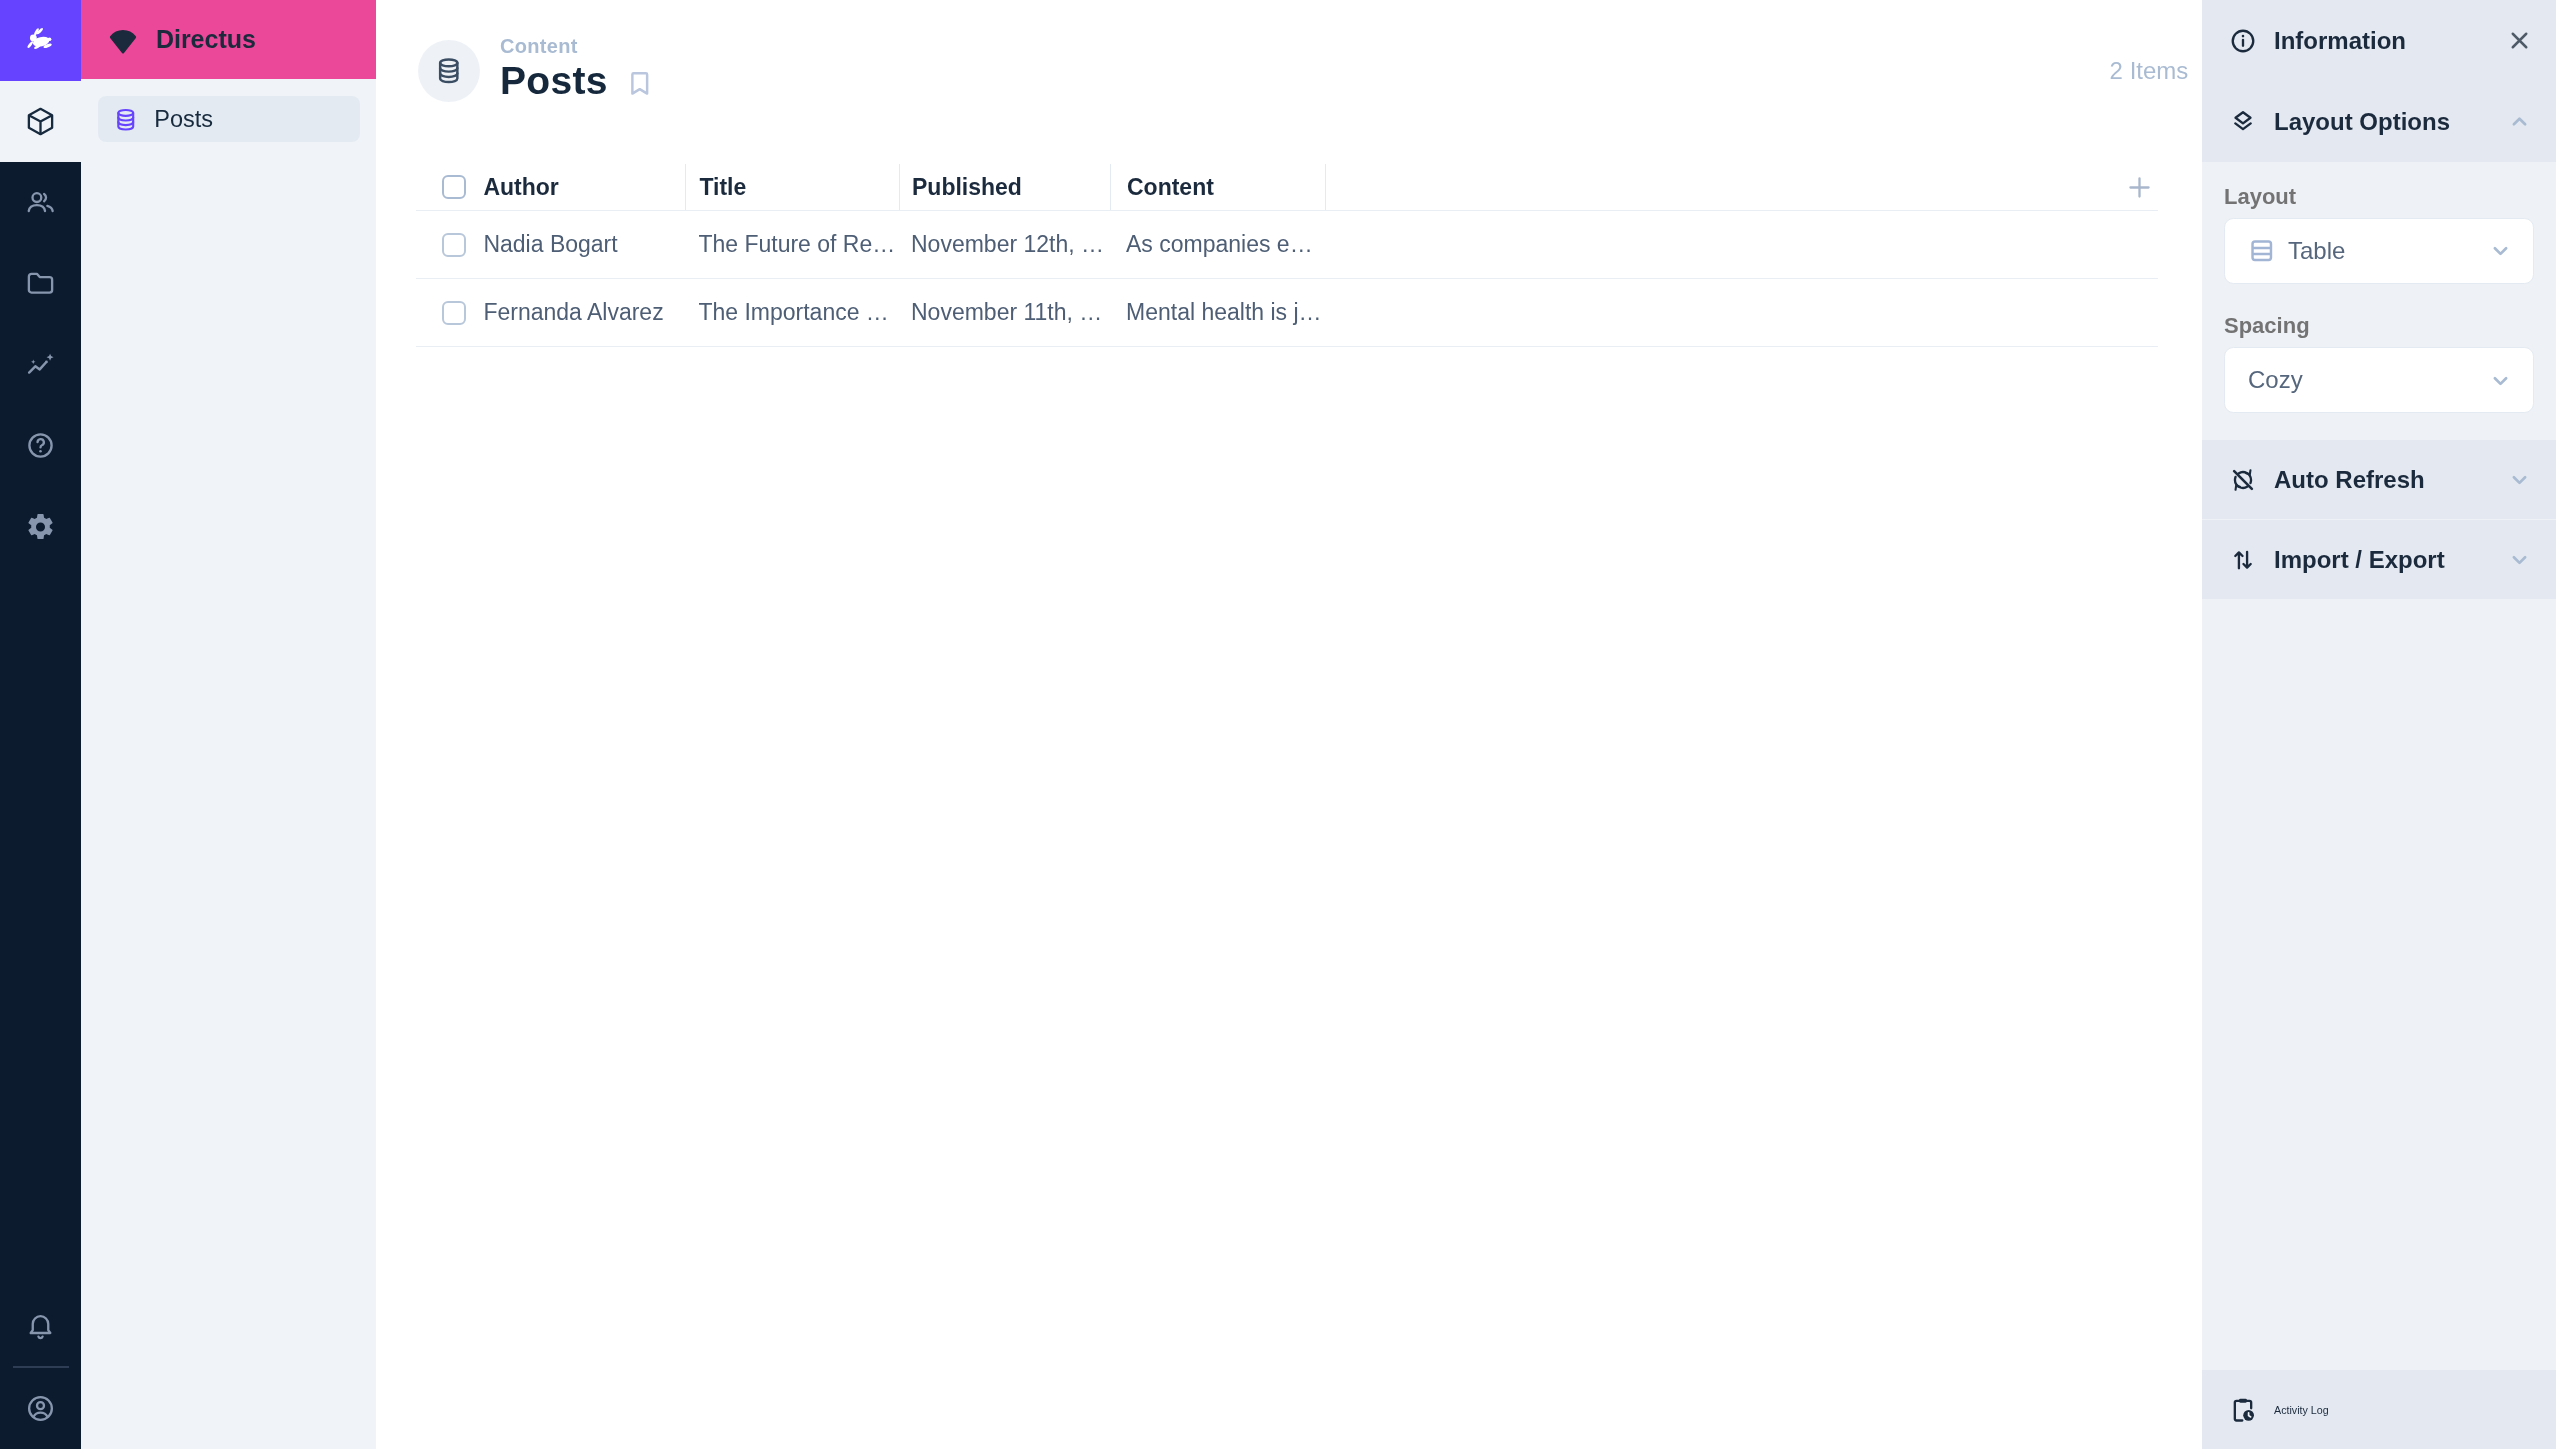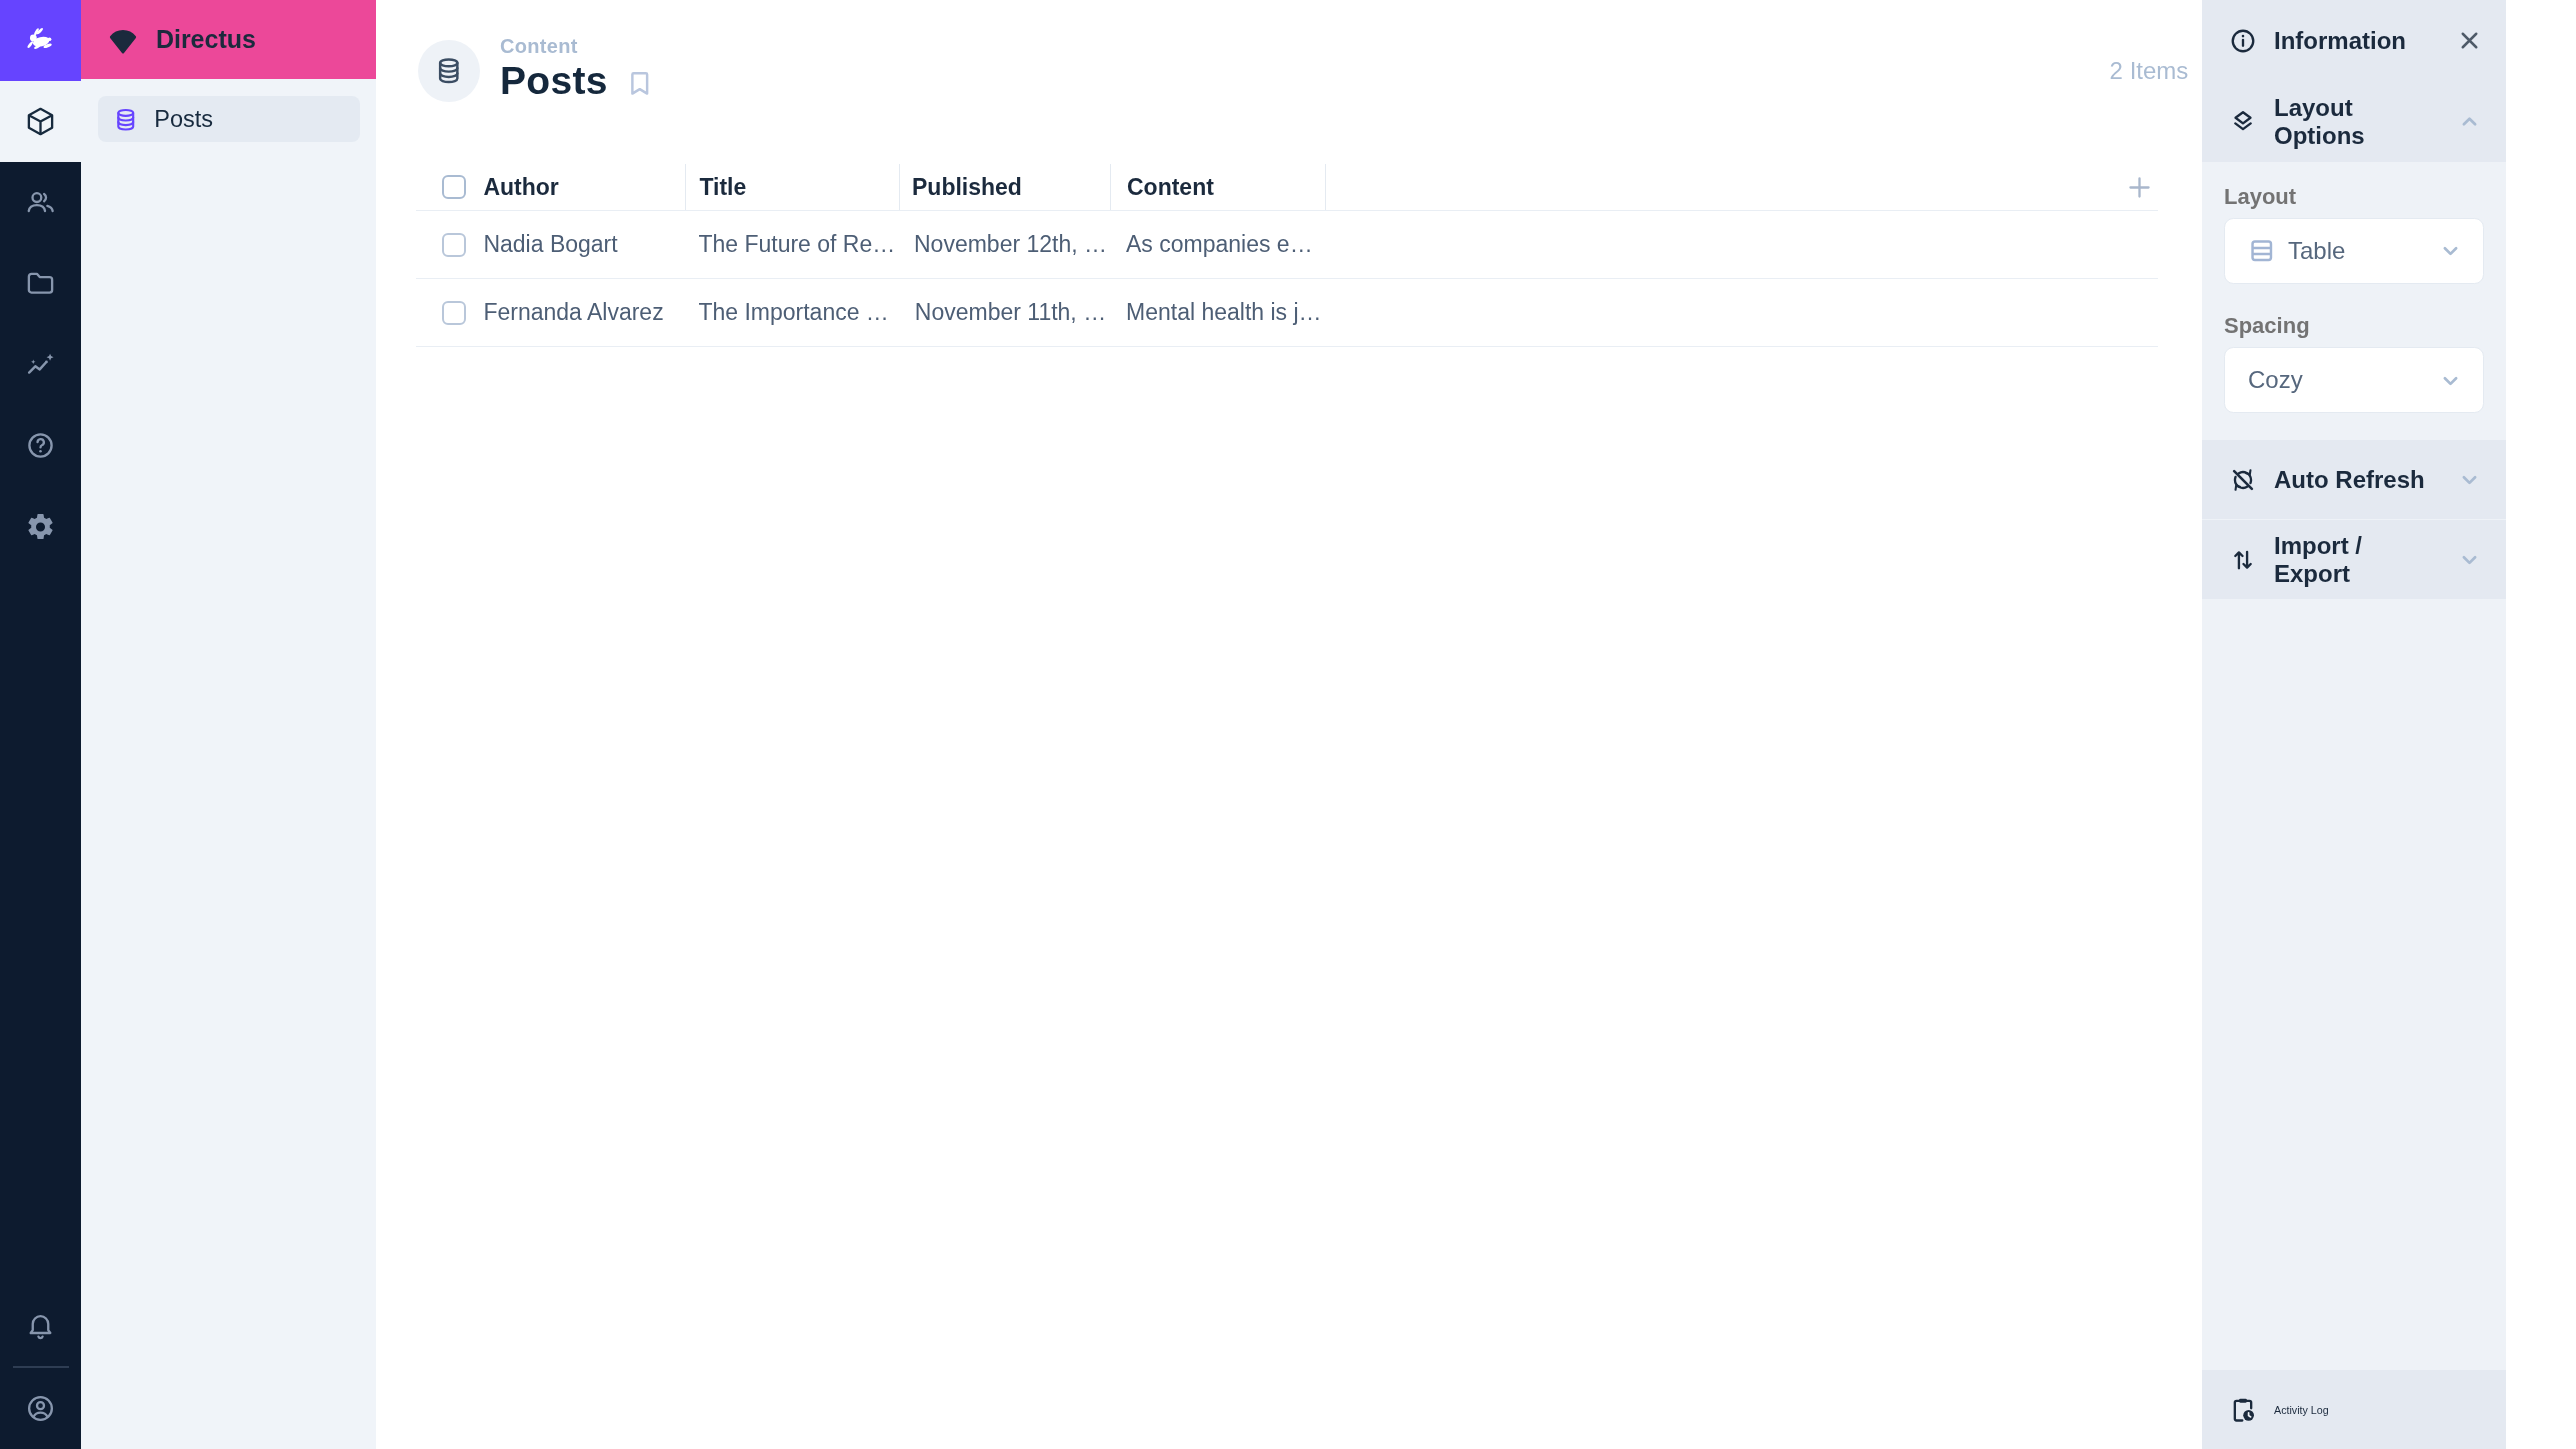--- a/index.html
+++ b/index.html
@@ -3,21 +3,21 @@
 <meta charset="utf-8">
 <style>
   * { margin:0; padding:0; box-sizing:border-box; }
   html,body { width:2576px; height:1449px; }
   body { font-family:"Liberation Sans","DejaVu Sans",sans-serif; background:#ffffff; overflow:hidden; position:relative; color:#1b2a3d; }
 
   
   .module-bar { position:absolute; left:0; top:0; width:81px; height:1449px; background:#0d1b2f; display:flex; flex-direction:column; }
   .nav-bar    { position:absolute; left:81px; top:0; width:295px; height:1449px; background:#f0f4f9; }
   .main       { position:absolute; left:376px; top:0; width:2055px; height:1449px; background:#ffffff; }
-  .sidebar    { position:absolute; left:2202px; top:0; width:304px; height:1449px; background:#eef2f7; display:flex; flex-direction:column; }
+  .sidebar    { position:absolute; left:2202px; top:0; width:354px; height:1449px; background:#eef2f7; display:flex; flex-direction:column; }
 
   
   .mod-btn { width:81px; height:81px; display:flex; align-items:center; justify-content:center; flex:0 0 auto; cursor:pointer; }
   .mod-btn.logo { background:#6644ff; }
   .mod-btn.active { background:#f0f4f9; }
   .mod-btn svg { width:31px; height:31px; }
   .mod-bottom { margin-top:auto; display:flex; flex-direction:column; }
   .mod-divider { width:56px; height:2px; background:#2e3d53; margin:0 auto; }
 
   
@@ -42,21 +42,21 @@
   .add-btn { width:60px; height:60px; border-radius:50%; background:#6644ff; display:flex; align-items:center; justify-content:center; cursor:pointer; }
 
   
   .table { position:absolute; left:40px; top:164px; width:1742px; }
   .t-row { display:flex; align-items:center; }
   .t-head { height:47px; border-bottom:1.3px solid #e9eef4; font-size:23px; font-weight:600; color:#1b2a3d; }
   .t-body-row { height:68px; border-bottom:1.3px solid #e9eef4; font-size:23px; color:#4d5e75; cursor:pointer; }
   .c-check { width:54px; flex:0 0 auto; display:flex; align-items:center; padding-left:26px; align-self:stretch; }
   .c-author { width:215px; padding-left:13.4px; }
   .c-title { width:214px; padding-left:13.4px; }
-  .c-pub { width:211px; padding-left:12px;text-align:center; }
+  .c-pub { width:211px; padding-left:12px; }
   .c-content { width:215px; padding-left:16px; }
   .c-spacer { flex:1; display:flex; justify-content:flex-end; padding-right:2.7px; align-self:stretch; align-items:center; }
   .t-head .c-title, .t-head .c-pub, .t-head .c-content { border-left:1.3px solid #e4eaf1; align-self:stretch; display:flex; align-items:center; }
   .t-head .c-spacer { border-left:1.3px solid #e4eaf1; }
   .cell { white-space:nowrap; overflow:hidden; }
   .checkbox { width:24px; height:24px; border-radius:6px; background:#fff; border:2px solid #a9bbd2; cursor:pointer; }
   .t-body-row .checkbox { border-color:#b9c7da; }
 
   
   .sb-row { height:81px; flex:0 0 auto; background:#e4e9f1; display:flex; align-items:center; padding:0 23px 0 27px; gap:17px; cursor:pointer; }

